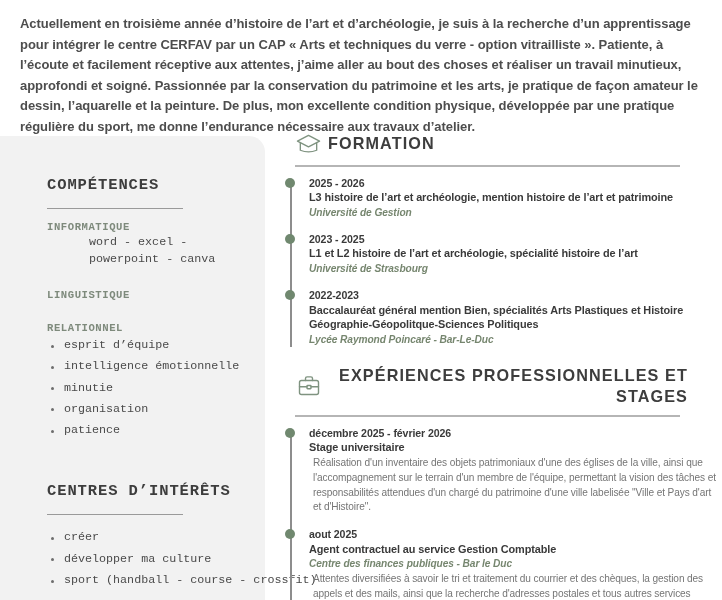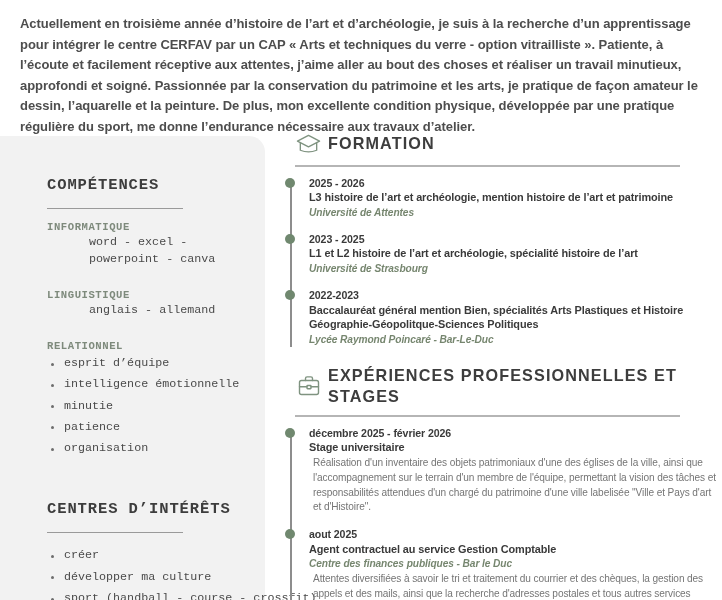--- a/index.html
+++ b/index.html
@@ -212,21 +212,21 @@
   .tl-desc {
     font-size: 10.1px;
     color: #757575;
     line-height: 14.8px;
     margin-top: 1px;
     padding-left: 4px;
     letter-spacing: -0.1px;
   }
 
   .exp-head { margin-top: 18px; }
-  .exp-title-wrap { max-width: 360px; }
+  .exp-title-wrap { max-width: 360px; text-align: right; }
 </style>
 </head>
 <body>
 
 <div class="page">
 
   <p class="intro">Actuellement en troisième année d’histoire de l’art et d’archéologie, je suis à la recherche d’un apprentissage pour intégrer le centre CERFAV par un CAP « Arts et techniques du verre - option vitrailliste ». Patiente, à l’écoute et facilement réceptive aux attentes, j’aime aller au bout des choses et réaliser un travail minutieux, approfondi et soigné. Passionnée par la conservation du patrimoine et les arts, je pratique de façon amateur le dessin, l’aquarelle et la peinture. De plus, mon excellente condition physique, développée par une pratique régulière du sport, me donne l’endurance nécessaire aux travaux d’atelier.</p>
 
   <aside class="sidebar">
     <div class="side-inner">
@@ -239,33 +239,32 @@
 
         <div class="side-block">
           <div class="side-cat">INFORMATIQUE</div>
           <div class="side-val">word - excel - powerpoint - canva</div>
         </div>
 
         <div class="side-gap"></div>
 
         <div class="side-block">
           <div class="side-cat">LINGUISTIQUE</div>
-          <div class="side-val">anglais - allemand</div>
         </div>
 
         <div class="side-gap"></div>
 
         <div class="side-block">
           <div class="side-cat">RELATIONNEL</div>
           <ul class="side-list">
             <li>esprit d’équipe</li>
             <li>intelligence émotionnelle</li>
             <li>minutie</li>
+            <li>organisation</li>
             <li>patience</li>
-            <li>organisation</li>
           </ul>
         </div>
       </section>
 
       <div style="height:37px"></div>
 
       <section>
         <h2 class="side-title">CENTRES D’INTÉRÊTS</h2>
         <div class="side-rule"></div>
         <ul class="side-list">
@@ -289,21 +288,21 @@
           </svg>
         </span>
         <h2 class="sec-title">FORMATION</h2>
       </div>
       <div class="sec-rule"></div>
 
       <div class="timeline">
         <div class="tl-item">
           <div class="tl-date">2025 - 2026</div>
           <div class="tl-title">L3 histoire de l’art et archéologie, mention histoire de l’art et patrimoine</div>
-          <div class="tl-org">Université de Attentes</div>
+          <div class="tl-org">Université de Gestion</div>
         </div>
         <div class="tl-item">
           <div class="tl-date">2023 - 2025</div>
           <div class="tl-title">L1 et L2 histoire de l’art et archéologie, spécialité histoire de l’art</div>
           <div class="tl-org">Université de Strasbourg</div>
         </div>
         <div class="tl-item">
           <div class="tl-date">2022-2023</div>
           <div class="tl-title">Baccalauréat général mention Bien, spécialités Arts Plastiques et Histoire Géographie-Géopolitque-Sciences Politiques</div>
           <div class="tl-org">Lycée Raymond Poincaré - Bar-Le-Duc</div>

